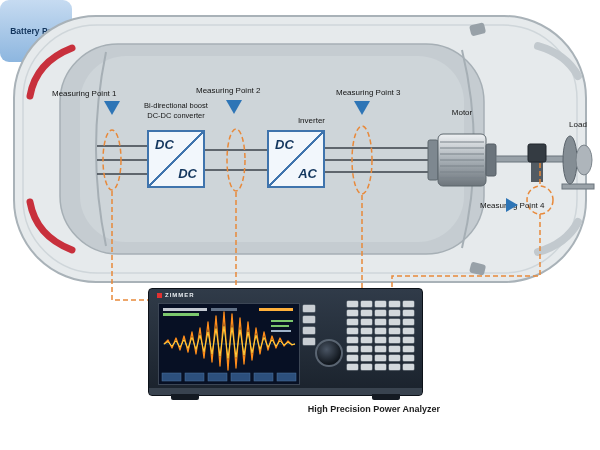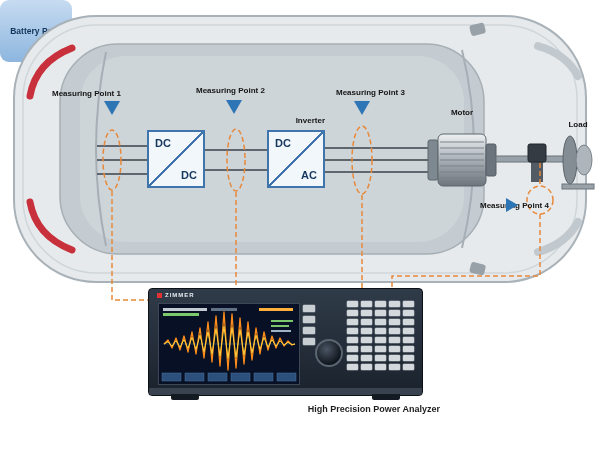--- a/index.html
+++ b/index.html
@@ -1,39 +1,39 @@
 <!DOCTYPE html>
 <html><head>
 <meta charset="utf-8">
 <style>
   html,body{margin:0;padding:0;background:#fff;}
   .stage{position:relative;width:600px;height:450px;background:#fff;
          font-family:"Liberation Sans",sans-serif;overflow:hidden;}
   svg{display:block;}
   .bg-svg{position:absolute;left:0;top:0;}
 
-  .lbl{position:absolute;font-size:8px;font-weight:bold;color:#141414;white-space:nowrap;}
+  .lbl{position:absolute;font-size:8px;font-weight:normal;color:#141414;white-space:nowrap;}
   .lbl-center{text-align:center;white-space:normal;line-height:10px;}
   .tri-down{position:absolute;width:0;height:0;border-left:8px solid transparent;
             border-right:8px solid transparent;border-top:14px solid #2e75b6;}
   .tri-right{position:absolute;width:0;height:0;border-top:7px solid transparent;
              border-bottom:7px solid transparent;border-left:12px solid #2e75b6;}
 
   .box{position:absolute;border:2px solid #3f74ad;box-sizing:border-box;background:#f2f7fc;}
   .battery{left:25px;top:127px;width:72px;height:62px;border-radius:9px;
            background:linear-gradient(#c6dbf1,#8db6df);display:flex;align-items:center;
            justify-content:center;font-size:8.5px;font-weight:bold;color:#13355c;text-align:center;}
   .conv{width:58px;height:58px;
         background-image:linear-gradient(to bottom right,
           rgba(0,0,0,0) calc(50% - 1px), #3f74ad calc(50% - 1px),
           #3f74ad calc(50% + 1px), rgba(0,0,0,0) calc(50% + 1px));
         background-color:#f2f7fc;}
   .dcdc{left:147px;top:130px;}
   .inv{left:267px;top:130px;}
-  .corner{position:absolute;font-size:11px;font-weight:bold;color:#14375e;}
+  .corner{position:absolute;font-size:13px;font-weight:bold;color:#14375e;font-style:italic;}
   .tl{left:6px;top:5px;} .br{right:6px;bottom:5px;}
 
   .analyzer{position:absolute;left:148px;top:288px;width:275px;height:108px;
             background:linear-gradient(#303b49,#1a222c);border:1px solid #0c1118;
             border-radius:4px;box-sizing:border-box;}
   .brand{position:absolute;left:8px;top:3px;display:flex;align-items:center;gap:3px;}
   .brand-mark{width:5px;height:5px;background:#e23131;}
   .brand-text{font-size:6px;font-weight:bold;letter-spacing:1px;color:#e8ecf0;}
   .screen{position:absolute;left:9px;top:14px;width:140px;height:80px;background:#071024;
           border:1px solid #3c4655;box-sizing:content-box;}
@@ -139,20 +139,24 @@
   <div class="lbl" style="left:336px;top:88px;">Measuring Point 3</div>
   <div class="tri-down" style="left:354px;top:101px;"></div>
 
   <div class="lbl" style="left:436px;top:201px;margin-left:44px;">Measuring Point 4</div>
   <div class="tri-right" style="left:506px;top:198px;"></div>
 
   <div class="battery">
     <span>Battery Pack</span>
   </div>
 
+  <div class="lbl lbl-center" style="left:126px;top:101px;width:100px;font-size:7.5px;">
+    <div>Bi-directional boost</div>
+    <div>DC-DC converter</div>
+  </div>
   <div class="box conv dcdc">
     <span class="corner tl">DC</span>
     <span class="corner br">DC</span>
   </div>
 
   <div class="lbl lbl-center" style="left:267px;top:116px;width:58px;text-align:right;">Inverter</div>
   <div class="box conv inv">
     <span class="corner tl">DC</span>
     <span class="corner br">AC</span>
   </div>

